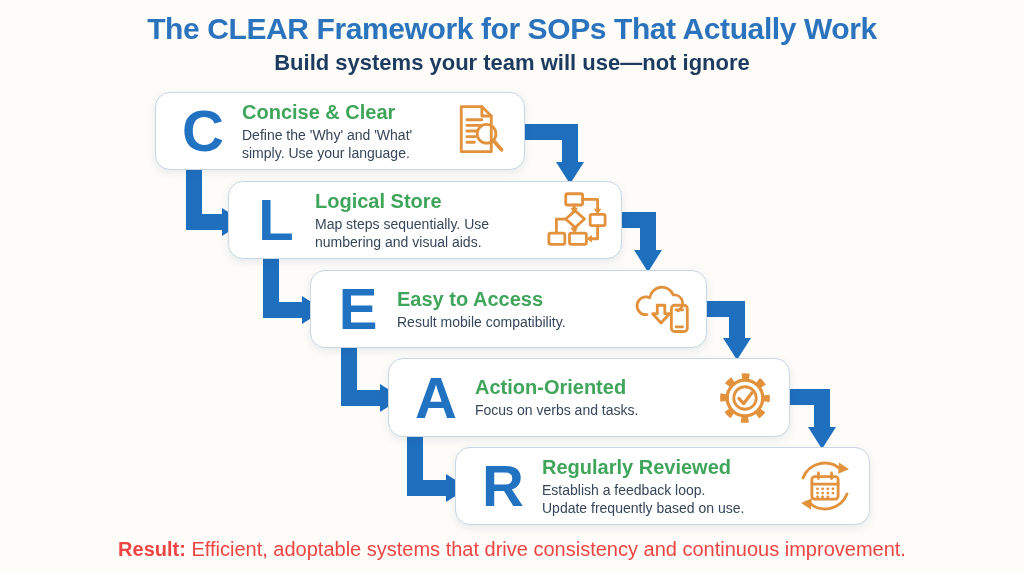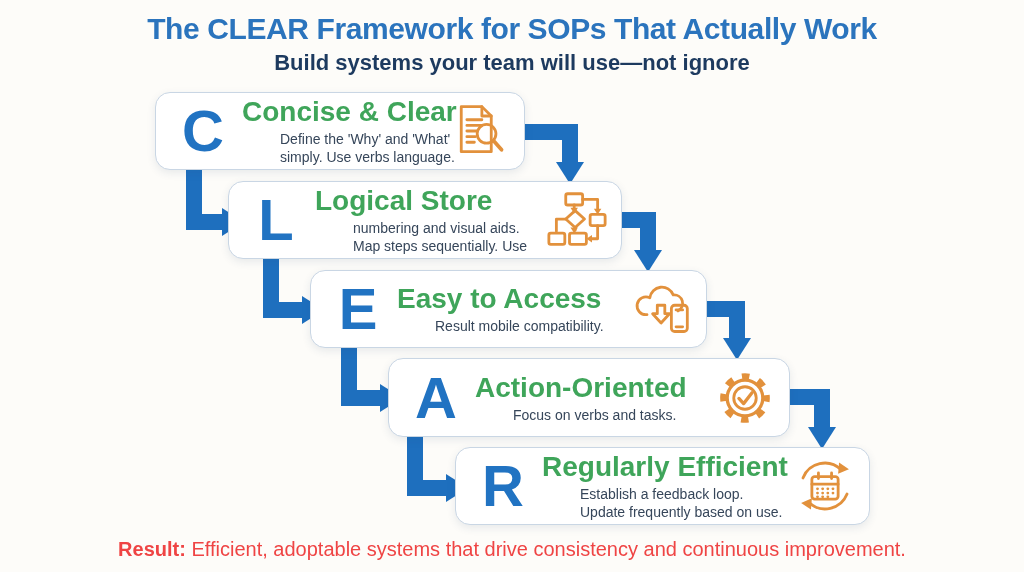--- a/index.html
+++ b/index.html
@@ -23,23 +23,23 @@
   .card {
     position:absolute; background:#ffffff; border:1.5px solid #c9d6e4;
     border-radius:15px; box-shadow:0 3px 8px rgba(40,70,110,0.10);
     display:flex; align-items:center; padding:0 14px 0 18px;
   }
   .letter {
     width:58px; flex:none; text-align:center;
     font-size:58px; line-height:58px; font-weight:800; color:#2173c2;
   }
   .cardtext { flex:1; padding-left:10px; white-space:nowrap; }
-  .card-title { font-size:28px; font-weight:700; color:#3fa55a; margin-bottom:2px; }
+  .card-title { font-size:20px; font-weight:700; color:#3fa55a; margin-bottom:2px; }
   .card-desc span { display:block; font-size:14px; font-weight:500;
-                    color:#36465a; line-height:18px;margin-left:38px; }
+                    color:#36465a; line-height:18px; }
   .icon { position:absolute; right:14px; top:50%; transform:translateY(-50%);
           width:60px; height:60px; }
   .icon svg { width:60px; height:60px; display:block; }
   .oi { fill:none; stroke:#e2913c; stroke-width:3; stroke-linecap:round; stroke-linejoin:round; }
   .of { fill:#e2913c; stroke:none; }
 
   .result {
     position:absolute; top:538px; left:0; width:1024px; text-align:center;
     font-size:20px; font-weight:500; color:#ef4444;
   }
@@ -89,41 +89,41 @@
       <polygon class="arrow-head" points="446,474 446,502 468,488"></polygon>
     </g>
   </svg>
 
   <div class="card" style="left:155px; top:92px; width:370px; height:78px">
     <div class="letter">C</div>
     <div class="cardtext">
       <div class="card-title">Concise &amp; Clear</div>
       <div class="card-desc">
         <span>Define the 'Why' and 'What'</span>
-        <span>simply. Use verbs language.</span>
+        <span>simply. Use your language.</span>
       </div>
     </div>
     <div class="icon">
       <svg viewBox="0 0 64 64">
         <path class="oi" d="M12,6 H34 L44,16 V54 H12 Z"></path>
         <path class="oi" d="M34,6 V16 H44"></path>
         <path class="oi" d="M18,20 H34 M18,26 H34 M18,32 H29 M18,38 H27 M18,44 H26"></path>
         <circle class="oi" cx="39" cy="35" r="10"></circle>
         <path class="oi" style="stroke-width:4" d="M46.5,42.5 L55,52"></path>
       </svg>
     </div>
   </div>
 
   <div class="card" style="left:228px; top:181px; width:394px; height:78px">
     <div class="letter">L</div>
     <div class="cardtext">
       <div class="card-title">Logical Store</div>
       <div class="card-desc">
+        <span>Map steps sequentially. Use</span>
         <span>numbering and visual aids.</span>
-        <span>Map steps sequentially. Use</span>
       </div>
     </div>
     <div class="icon">
       <svg viewBox="0 0 64 64">
         <rect class="oi" x="20" y="4" width="18" height="12" rx="2"></rect>
         <rect class="oi" x="46" y="26" width="16" height="12" rx="2"></rect>
         <rect class="oi" x="2" y="46" width="17" height="12" rx="2"></rect>
         <rect class="oi" x="24" y="46" width="18" height="12" rx="2"></rect>
         <path class="oi" d="M30,22 L40,31 L30,40 L20,31 Z"></path>
         <path class="oi" d="M29,16 V19 M38,10 H54 V22 M20,31 H10 V44 M30,40 V43 M54,38 V52 H47"></path>
@@ -167,21 +167,21 @@
         <circle class="oi" style="stroke-width:3.5" cx="32" cy="32" r="19"></circle>
         <circle class="oi" cx="32" cy="32" r="12"></circle>
         <path class="oi" style="stroke-width:3.5" d="M25.5,32.5 L30.5,38 L39.5,26.5"></path>
       </svg>
     </div>
   </div>
 
   <div class="card" style="left:455px; top:447px; width:415px; height:78px">
     <div class="letter">R</div>
     <div class="cardtext">
-      <div class="card-title">Regularly Efficient</div>
+      <div class="card-title">Regularly Reviewed</div>
       <div class="card-desc">
         <span>Establish a feedback loop.</span>
         <span>Update frequently based on use.</span>
       </div>
     </div>
     <div class="icon">
       <svg viewBox="0 0 64 64">
         <path class="oi" d="M8.5,23.4 A25,25 0 0 1 49,14.5"></path>
         <polygon class="of" points="47,7 57.5,14 46,19"></polygon>
         <path class="oi" d="M55.5,40.6 A25,25 0 0 1 15,49.5"></path>

